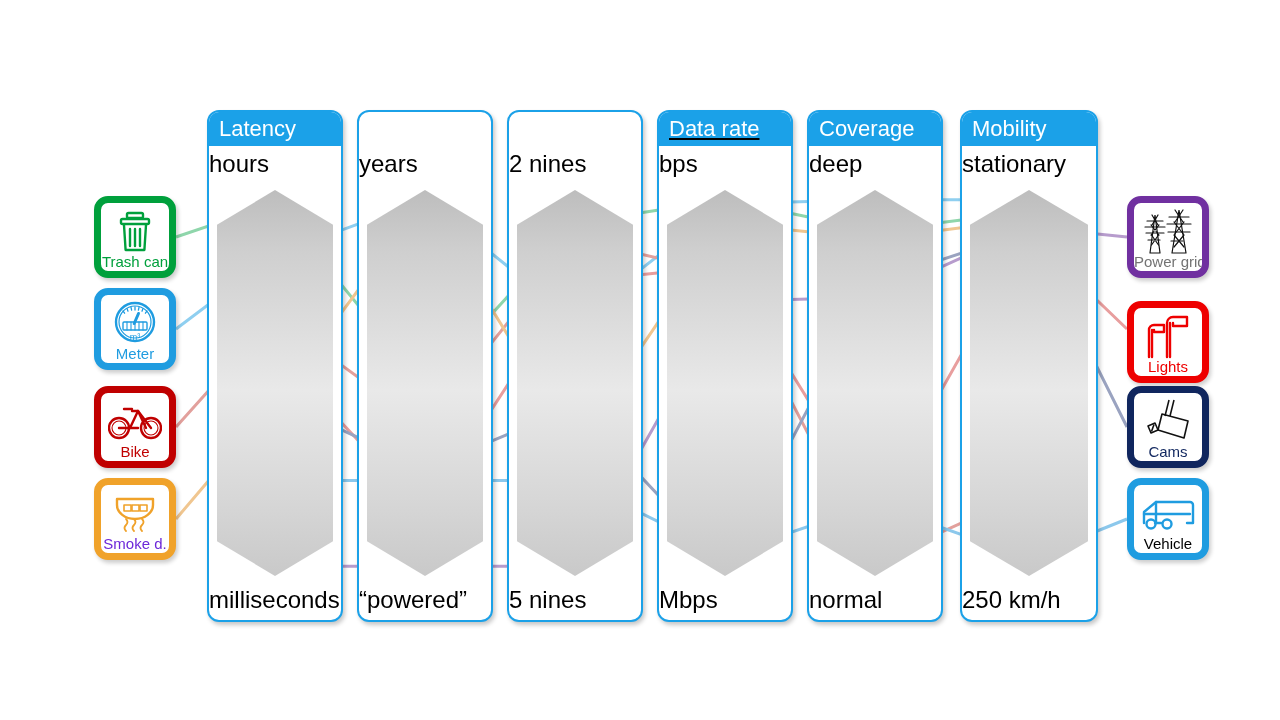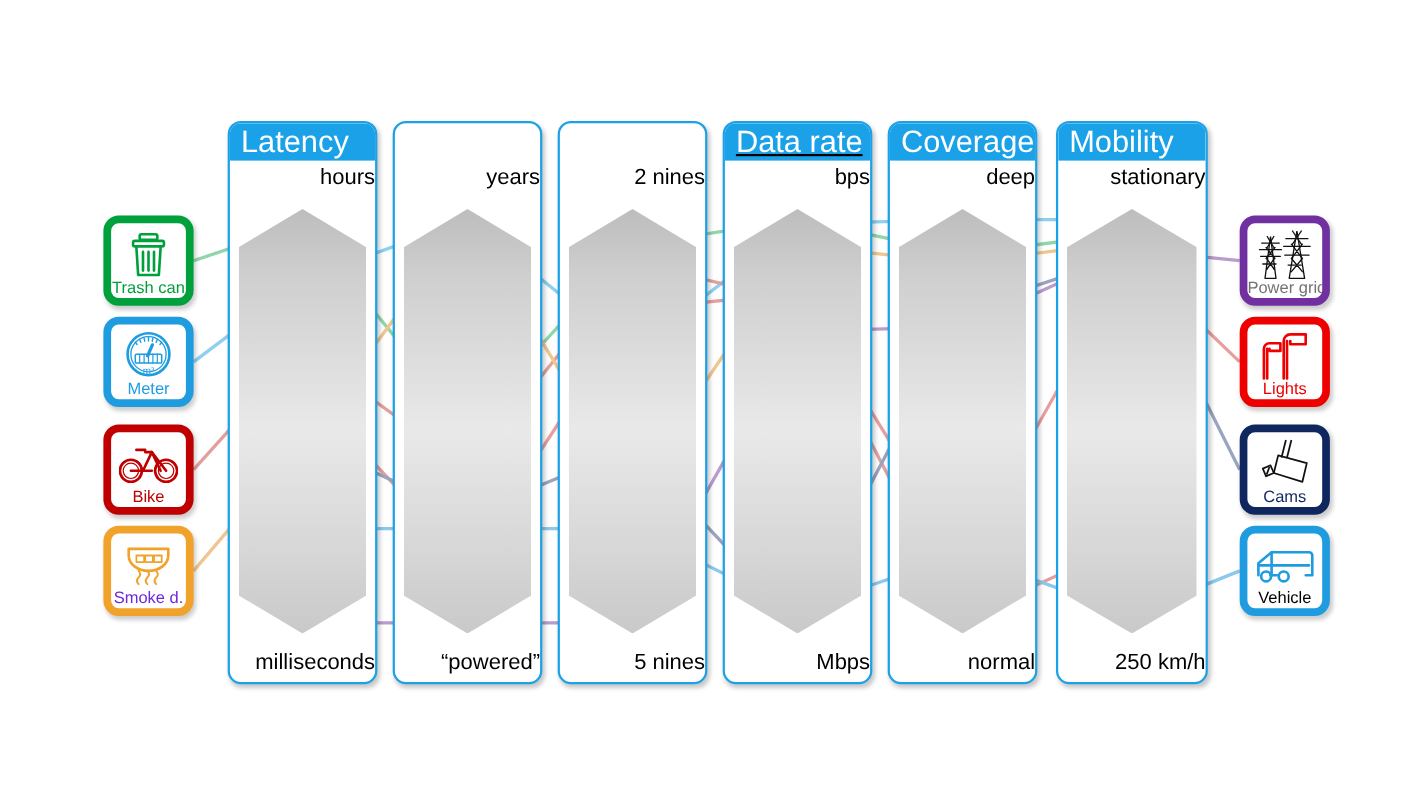--- a/index.html
+++ b/index.html
@@ -15,32 +15,32 @@
     border:2px solid #1ba1e8;
     border-radius:12px;
     background:#ffffff;
     box-shadow:2px 3px 4px rgba(0,0,0,0.22);
     overflow:hidden;
     box-sizing:border-box;
   }
   .panel-head{
     background:#1ba1e8;
     color:#ffffff;
-    font-size:28px;
+    font-size:22px;
     line-height:34px;
     height:34px;
     padding-left:10px;
     white-space:nowrap;
     overflow:hidden;
   }
   .panel-top-label,.panel-bot-label{
     position:absolute;
     left:0;right:0;
-    text-align:right;
-    font-size:20px;
+    text-align:left;
+    font-size:24px;
     color:#000000;
     white-space:nowrap;
   }
   .panel-top-label{top:38px;}
   .panel-bot-label{bottom:6px;}
   .arrow-band{
     position:absolute;
     left:8px;right:8px;
     top:78px;bottom:44px;
     background:linear-gradient(to bottom,#bdbdbd 0%,#cfcfcf 16%,#e9e9e9 52%,#d7d7d7 80%,#c9c9c9 100%);
@@ -291,21 +291,21 @@
               <path d="M6 14 h16 M4 20 h20 M5 26 h18 M7 33 h12"></path>
               <path d="M11 8 l6 10 M17 8 l-6 10 M10 18 l8 10 M18 18 l-8 10 M10.5 28 l7 10 M17.5 28 l-7 10"></path>
               <path d="M31 46 L38 3 L45 46 M31 46 L45 46"></path>
               <path d="M28 10 h20 M26 17 h24 M27 25 h22 M30 34 h12"></path>
               <path d="M34 3 l8 12 M42 3 l-8 12 M33 15 l10 13 M43 15 l-10 13 M33 28 l10 12 M43 28 l-10 12"></path>
             </g>
           </svg>
         </div>
         <div class="cap" style="color:#737373">Power grid</div>
       </div>
-      <div class="icard" style="left: 1127px; top: 288px; border-color: rgb(238, 0, 0); padding-left: 24px;">
+      <div class="icard" style="left: 1127px; top: 301px; border-color: rgb(238, 0, 0); padding-left: 24px;">
         <div class="glyph">
           <svg width="54" height="46" viewBox="0 0 54 46">
             <g stroke="#ee0000" fill="none" stroke-width="2.4" stroke-linecap="round" stroke-linejoin="round">
               <path d="M8 44 L8 17 a5 5 0 0 1 5 -5 h10 v7 h-10 v-2"></path>
               <path d="M11 44 L11 17"></path>
               <path d="M26 44 L26 10 a6 6 0 0 1 6 -6 h14 v9 h-14 v-3"></path>
               <path d="M29 44 L29 10"></path>
             </g>
           </svg>
         </div>

